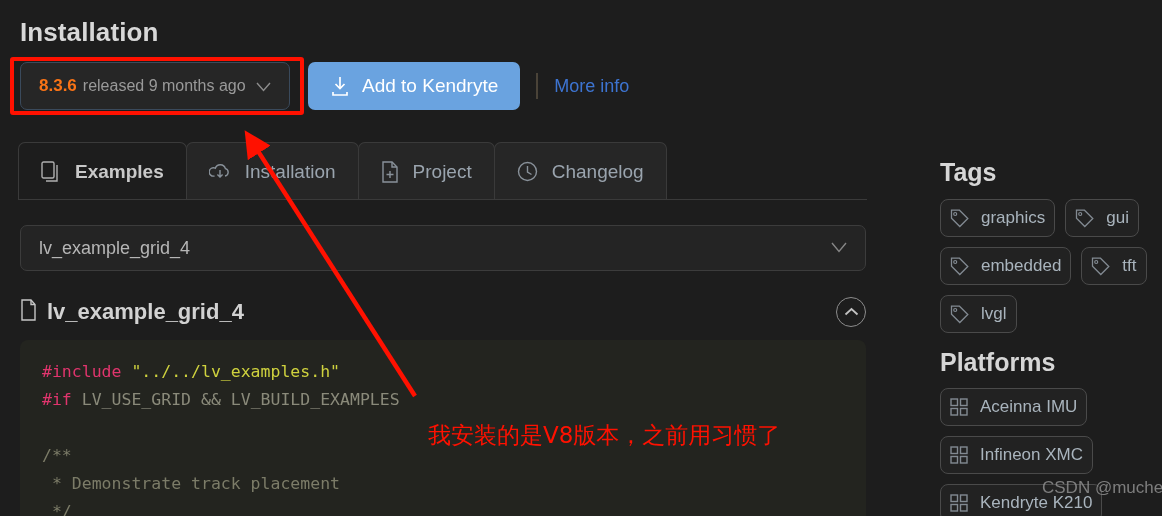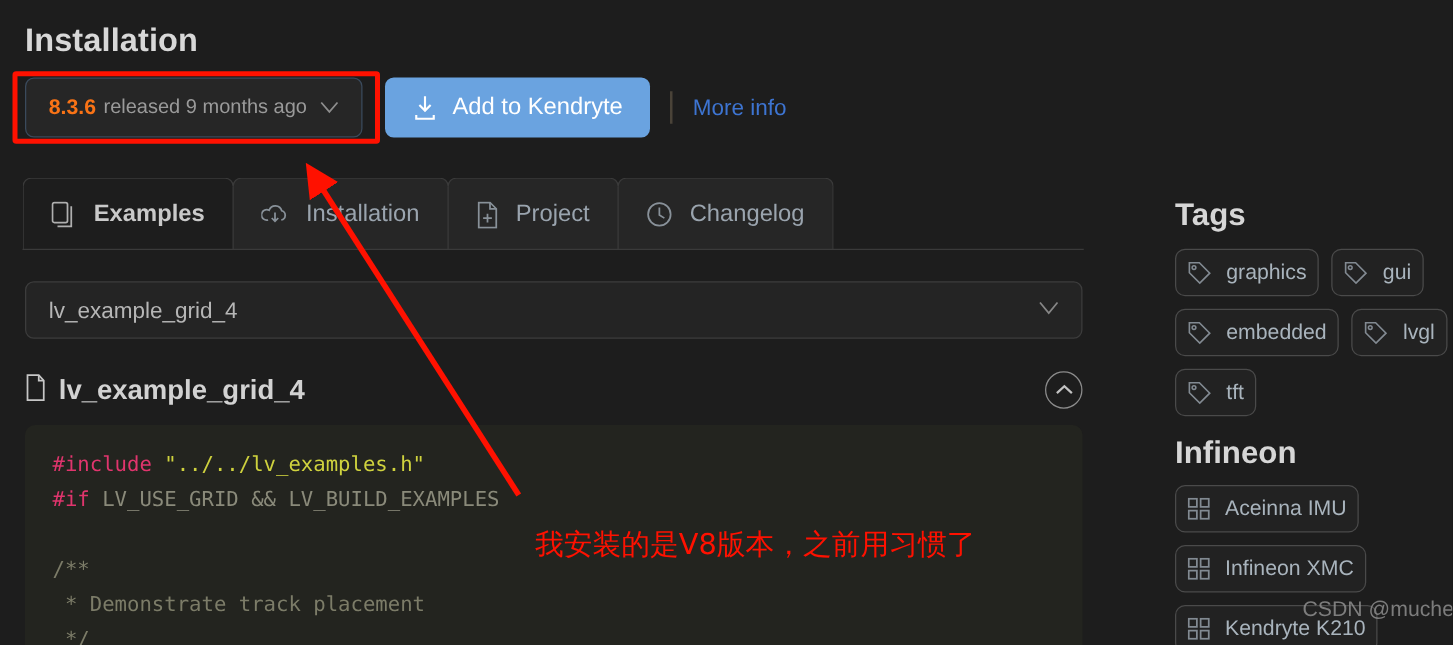--- a/index.html
+++ b/index.html
@@ -447,34 +447,34 @@
           </span>
           <span>embedded</span>
         </div>
         <div class="chip">
           <span class="cicon">
             <svg width="19" height="19" viewBox="0 0 19 19">
               <path d="M9.5 1.2 L17.8 9.5 L9.8 17.5 L1.5 9.2 L1.5 1.2 Z" fill="none" stroke="#9aa4ae" stroke-width="1.3"></path>
               <circle cx="5.2" cy="5" r="1.5" fill="none" stroke="#9aa4ae" stroke-width="1.2"></circle>
             </svg>
           </span>
-          <span>lvgl</span>
+          <span>tft</span>
         </div>
         <div class="chip">
           <span class="cicon">
             <svg width="19" height="19" viewBox="0 0 19 19">
               <path d="M9.5 1.2 L17.8 9.5 L9.8 17.5 L1.5 9.2 L1.5 1.2 Z" fill="none" stroke="#9aa4ae" stroke-width="1.3"></path>
               <circle cx="5.2" cy="5" r="1.5" fill="none" stroke="#9aa4ae" stroke-width="1.2"></circle>
             </svg>
           </span>
-          <span>tft</span>
-        </div>
-      </div>
-
-    <h2 class="side-title plat-title">Infineon</h2>
+          <span>lvgl</span>
+        </div>
+      </div>
+
+    <h2 class="side-title plat-title">Platforms</h2>
     <div class="chip-wrap plat-wrap" id="plat-wrap">
         <div class="chip">
           <span class="cicon">
             <svg width="18" height="18" viewBox="0 0 18 18">
               <rect x="1" y="1" width="6.5" height="6.5" fill="none" stroke="#9aa4ae" stroke-width="1.4"></rect>
               <rect x="10.5" y="1" width="6.5" height="6.5" fill="none" stroke="#9aa4ae" stroke-width="1.4"></rect>
               <rect x="1" y="10.5" width="6.5" height="6.5" fill="none" stroke="#9aa4ae" stroke-width="1.4"></rect>
               <rect x="10.5" y="10.5" width="6.5" height="6.5" fill="none" stroke="#9aa4ae" stroke-width="1.4"></rect>
             </svg>
           </span>

